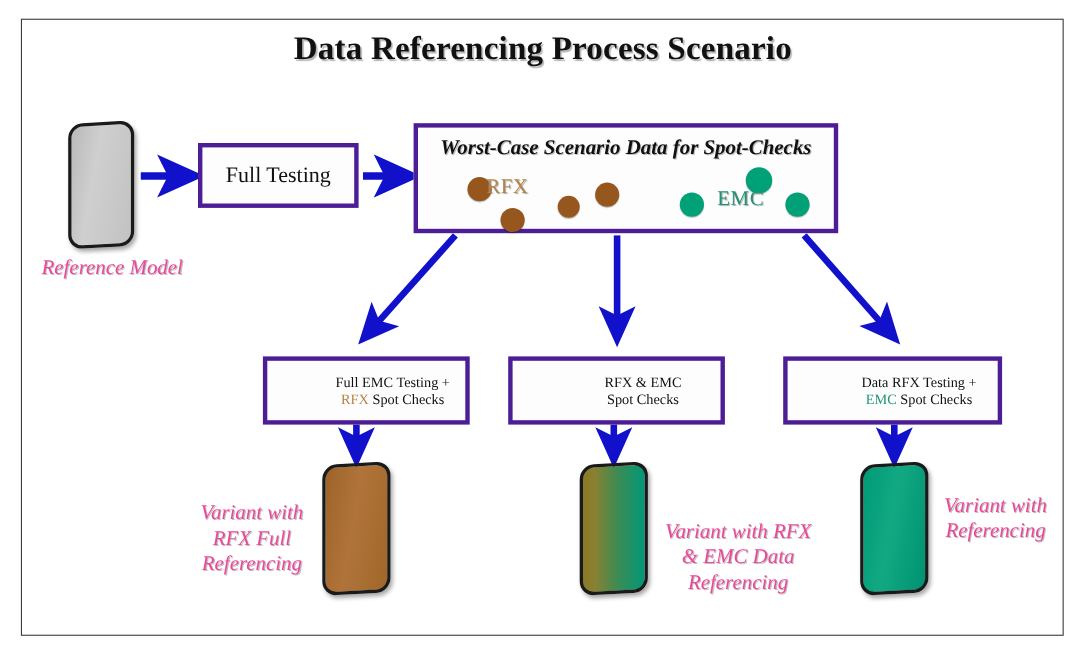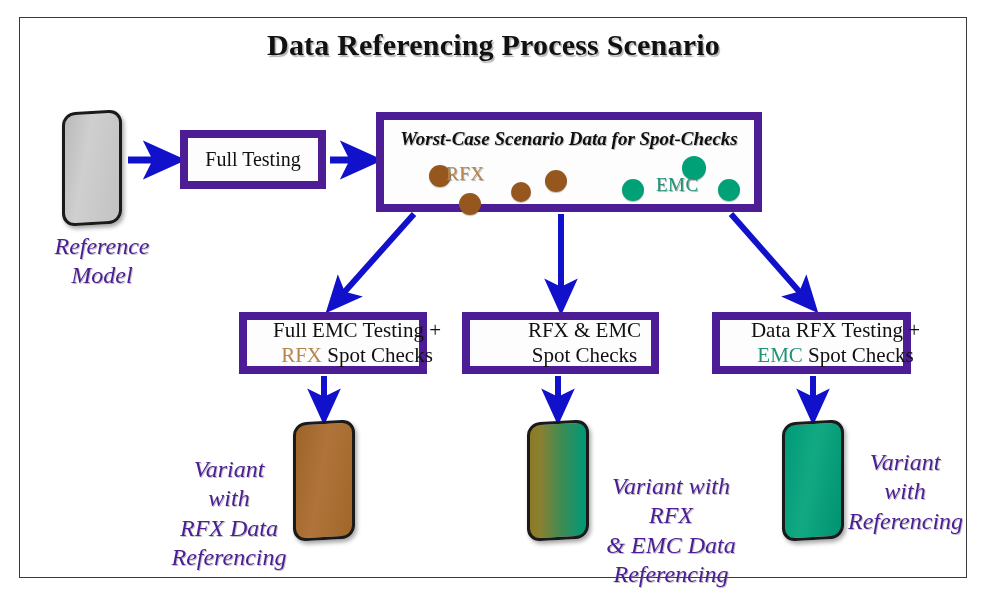--- a/index.html
+++ b/index.html
@@ -39,21 +39,21 @@
     font-size: 30px;
     color: #111111;
     letter-spacing: 0.2px;
     text-shadow: 1.5px 1.5px 1px rgba(120,120,120,0.55);
   }
 
   
   .pbox {
     position: absolute;
     box-sizing: border-box;
-    border: 8px solid #4c1d95;
+    border: 4px solid #4c1d95;
     background: #fdfdfd;
     display: flex;
     flex-direction: column;
     align-items: center;
     justify-content: center;
     color: #111111;
   }
   .pbox .line {
     white-space: nowrap;
     line-height: 1.18;
@@ -99,22 +99,22 @@
     font-weight: normal;
     letter-spacing: 0.5px;
     text-shadow: 1px 1px 0.7px rgba(120,120,120,0.6);
   }
   #label-rfx { color: #b5854a; }
   #label-emc { color: #229377; }
 
   
   .midbox {
     height: 62px;
-    font-size: 21px;
-    top: 312px;
+    font-size: 13px;
+    top: 324px;
     padding-left: 48px;
   }
   #box-left-mid  { left: 239px; width: 188px; }
   #box-mid-mid   { left: 462px; width: 197px; text-align: right; }
   #box-right-mid { left: 712px; width: 199px; }
 
   .tok-rfx { color: #b5854a; }
   .tok-emc { color: #229377; }
 
   
@@ -153,22 +153,22 @@
     width: 62px;
     height: 119px;
     background: linear-gradient(100deg, #009a78 0%, #12a982 45%, #009272 100%);
   }
 
   
   .caption {
     position: absolute;
     font-family: "Liberation Serif", "DejaVu Serif", serif;
     font-style: italic;
-    font-size: 24px;
-    color: #4c1d95;
+    font-size: 19px;
+    color: #ec4899;
     line-height: 1.22;
     text-shadow: 1px 1px 0.6px rgba(130,130,130,0.5);
   }
   #cap-reference {
     left: 22px;
     top: 232px;
     width: 160px;
     text-align: center;
   }
   #cap-rfx {
@@ -264,21 +264,21 @@
   </div>
 
   <div class="pbox midbox" id="box-right-mid">
     <span class="line">Data RFX Testing +</span>
     <span class="line"><span class="tok-emc">EMC</span><span> Spot Checks</span></span>
   </div>
 
   <div class="device" id="dev-rfx"></div>
   <div class="caption" id="cap-rfx">
       <div>Variant with</div>
-      <div>RFX Data</div>
+      <div>RFX Full</div>
       <div>Referencing</div>
     </div>
 
   <div class="device" id="dev-both"></div>
   <div class="caption" id="cap-both">
       <div>Variant with RFX</div>
       <div>&amp; EMC Data</div>
       <div>Referencing</div>
     </div>
 

